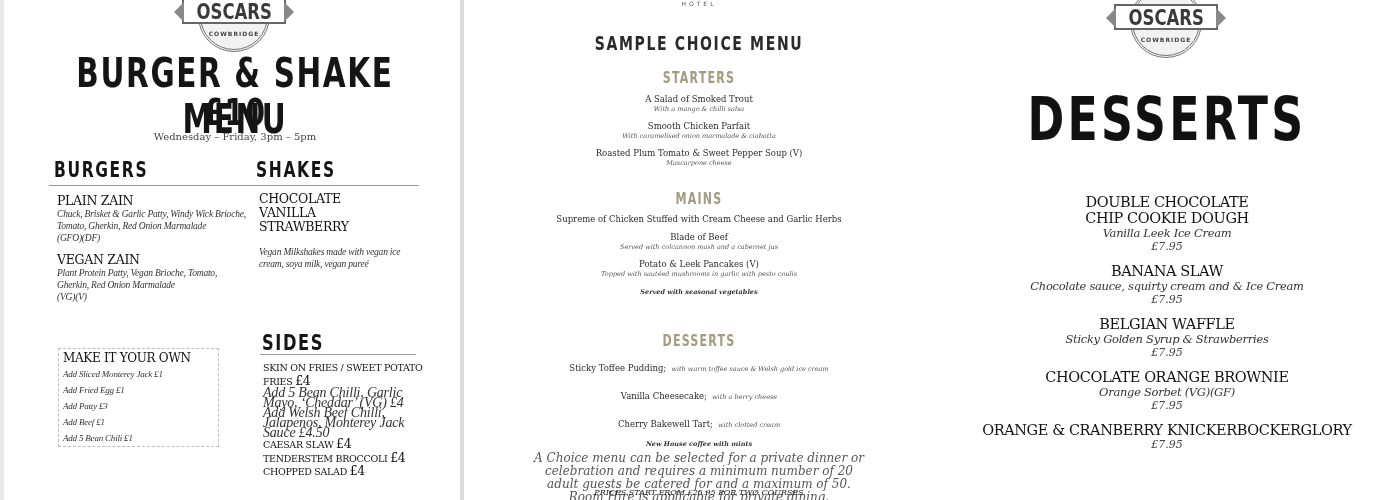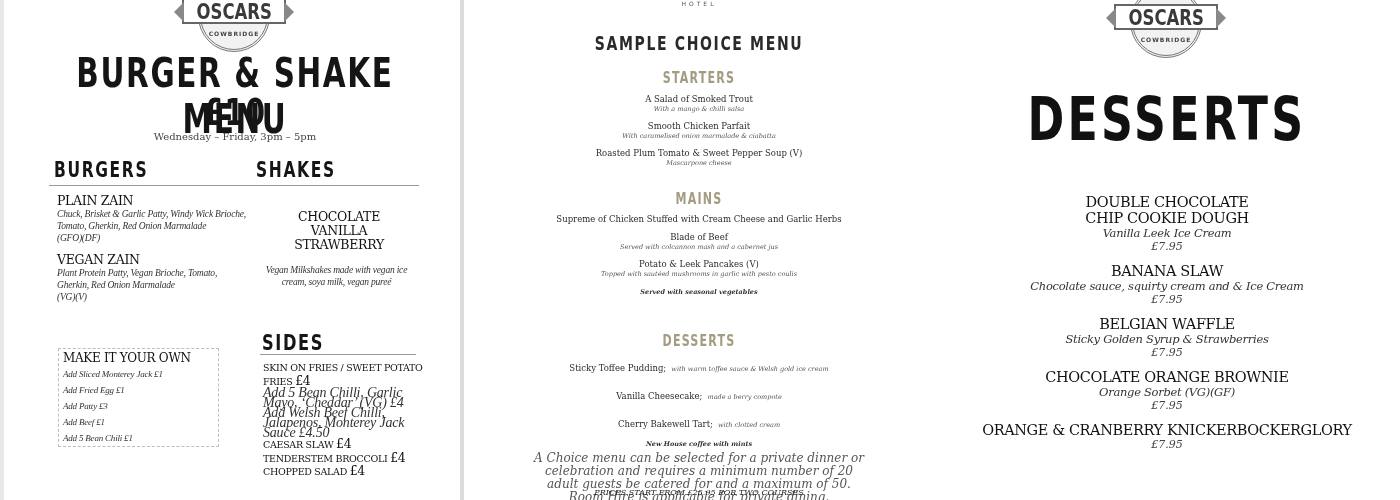--- a/index.html
+++ b/index.html
@@ -32,21 +32,21 @@
     .col-head { position: absolute; top: 158px; font-size: 21px; transform-origin: left; }
     #head-burgers { left: 50px; }
     #head-shakes { left: 252px; }
     .rule { position: absolute; top: 185px; left: 45px; width: 370px; height: 1px; background: #9a9a9a; }
 
     .item-name { font-family: "DejaVu Serif", serif; font-size: 12.5px; color: #111; line-height: 15px; letter-spacing: -0.3px; }
     .item-desc { font-family: Liberation Serif, serif; font-style: italic; font-size: 9.5px; color: #333; line-height: 12px; letter-spacing: -0.2px; }
 
     #burgers-list { position: absolute; left: 53px; top: 193px; width: 190px; }
     #burgers-list .burger { margin-bottom: 8px; }
-    #shakes-list { position: absolute; left: 255px; top: 210px; width: 160px; text-align: center; }
+    #shakes-list { position: absolute; left: 255px; top: 192px; width: 160px; }
     #shakes-list .item-name { line-height: 14px; }
     #shakes-note { margin-top: 12px; width: 155px; }
 
     #make-box { position: absolute; left: 54px; top: 348px; width: 161px; height: 99px; border: 1.5px dashed #bdbdbd; padding: 2px 4px; }
     #make-box .item-name { font-size: 12px; }
     #make-box .item-desc { font-size: 9px; line-height: 16px; }
 
     #head-sides { position: absolute; left: 258px; top: 330px; font-size: 22px; transform-origin: left; }
     .rule-sides { position: absolute; top: 354px; left: 256px; width: 156px; height: 1px; background: #9a9a9a; }
     #sides-list { position: absolute; left: 259px; top: 362px; width: 160px; }
@@ -177,21 +177,21 @@
   </div>
 
   <div class="choice-section display" style="top:332px">DESSERTS</div>
   <div class="choice-list" style="top:356px">
     <div class="c-item c-inline" style="margin-bottom:9px">
       <span class="c-name">Sticky Toffee Pudding;</span>
       <span class="c-desc">with warm toffee sauce &amp; Welsh gold ice cream</span>
     </div>
     <div class="c-item c-inline" style="margin-bottom:9px">
       <span class="c-name">Vanilla Cheesecake;</span>
-      <span class="c-desc">made a berry compote</span>
+      <span class="c-desc">with a berry cheese</span>
     </div>
     <div class="c-item c-inline" style="margin-bottom:9px">
       <span class="c-name">Cherry Bakewell Tart;</span>
       <span class="c-desc">with clotted cream</span>
     </div>
     <div class="c-note">New House coffee with mints</div>
   </div>
 
   <div class="c-small" style="top:452px">A Choice menu can be selected for a private dinner or celebration and requires a minimum number of 20 adult guests be catered for and a maximum of 50. Room Hire is applicable for private dining.</div>
   <div class="c-prices">PRICES START FROM £25.95 FOR TWO COURSES</div>

